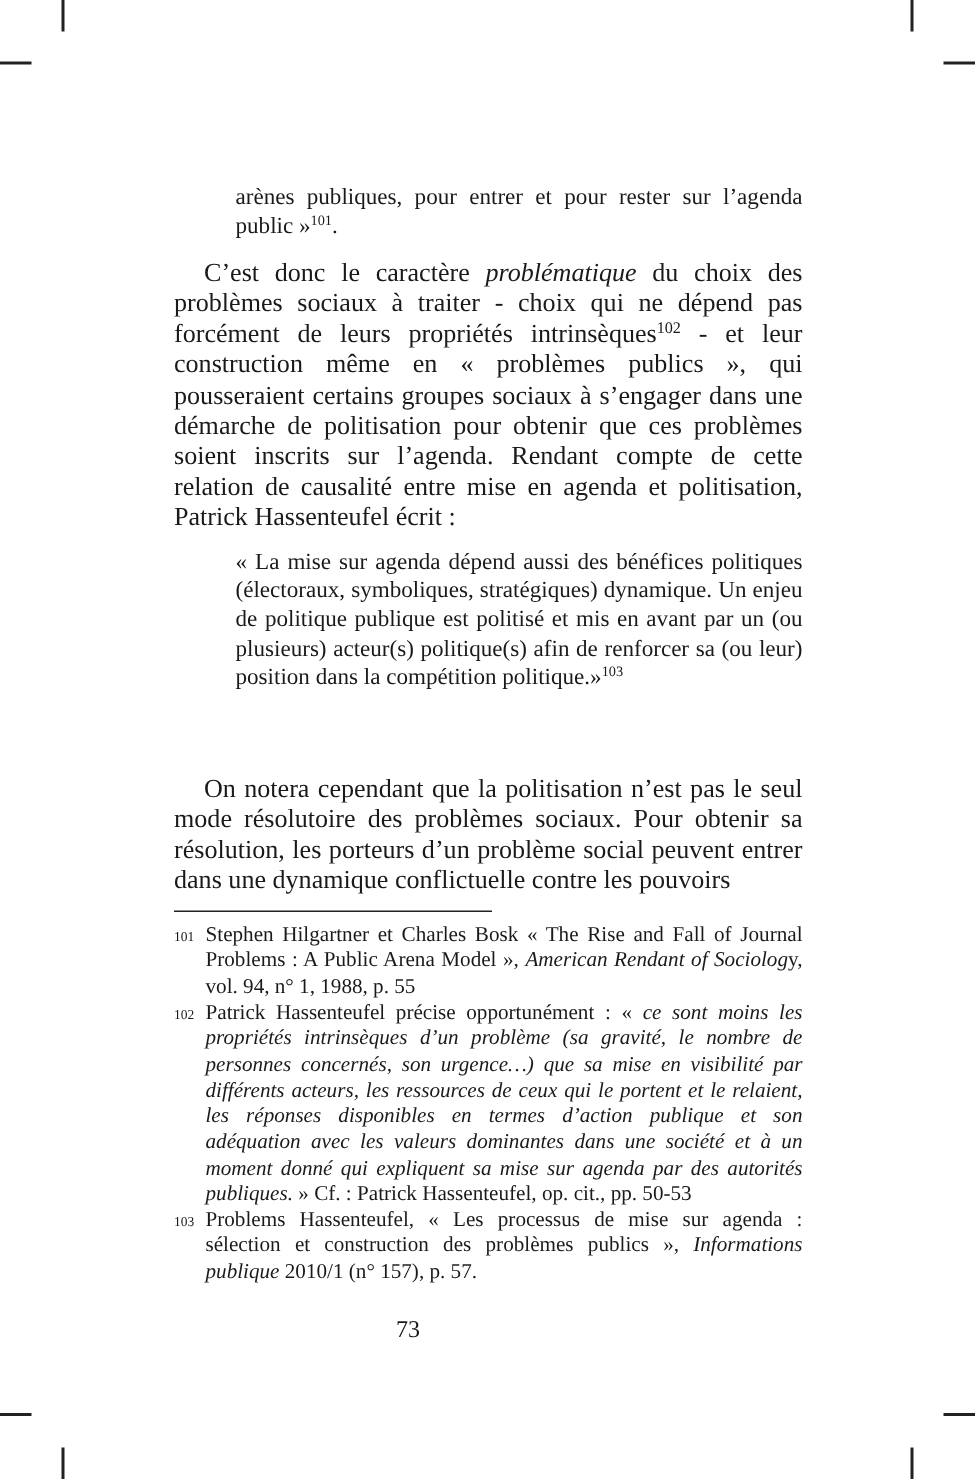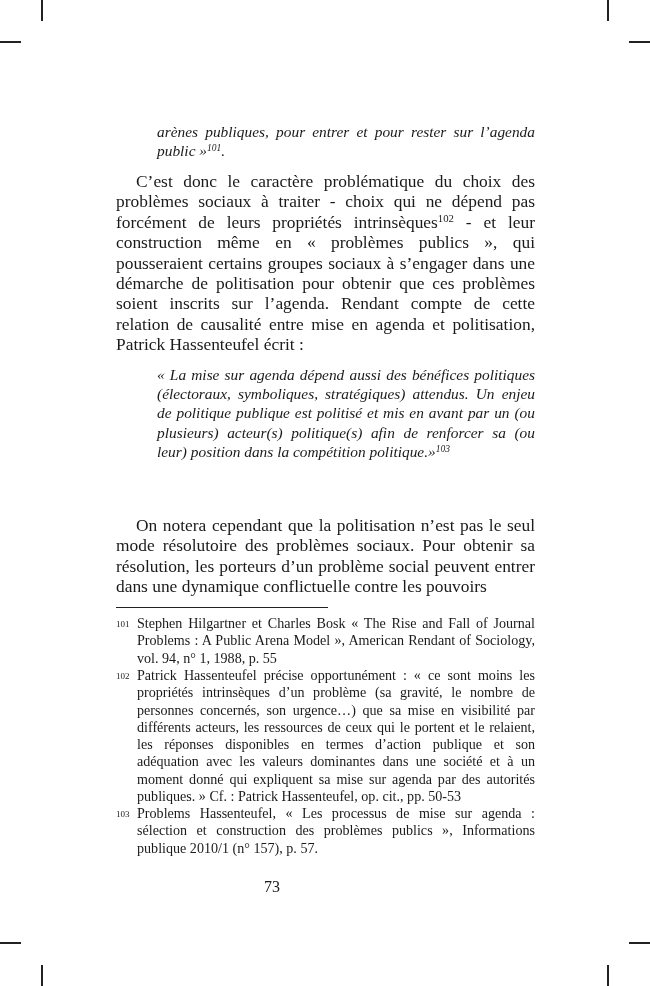--- a/index.html
+++ b/index.html
@@ -5,28 +5,28 @@
   html, body { margin: 0; padding: 0; background: #ffffff; }
   body { width: 650px; height: 986px; position: relative; overflow: hidden;
          font-family: "Liberation Serif", "DejaVu Serif", serif; color: #1a1a1a; }
   .crop { position: absolute; background: #222; }
   .v { width: 2px; height: 21px; }
   .h { width: 21px; height: 2px; }
 
   .col { position: absolute; left: 116px; width: 419px; }
   .p { font-size: 17.4px; line-height: 20.4px; text-align: justify; margin: 0; }
   .p.indent { text-indent: 20px; }
-  .q { font-size: 15.4px; line-height: 19.2px; font-style: italic; text-align: justify;
+  .q { font-size: 15.4px; line-height: 19.2px; text-align: justify;
        margin: 0 0 0 41px; }
   sup { font-size: 0.62em; line-height: 0; vertical-align: 0.55em; }
   .fnrule { position: absolute; left: 116px; top: 607px; width: 212px; height: 1px; background: #222; }
   .fn { position: absolute; left: 116px; width: 419px; font-size: 14.1px; line-height: 17.3px; }
   .fn .num { position: absolute; left: 0; top: 1px; font-size: 9px; }
   .fn .txt { margin-left: 21px; text-align: justify; display: block; }
-  .it { }
+  .it { font-style: italic; }
   .pagenum { position: absolute; top: 878px; left: 0; width: 544px; text-align: center; font-size: 16px; }
 </style>
 </head>
 <body>
 
 <div class="crop v" style="left:41px; top:0;"></div>
 <div class="crop h" style="left:0; top:41px;"></div>
 <div class="crop v" style="left:607px; top:0;"></div>
 <div class="crop h" style="left:629px; top:41px;"></div>
 <div class="crop h" style="left:0; top:942px;"></div>
@@ -41,21 +41,21 @@
 </div>
 
 <div class="col" style="top:171px;">
   <p class="p indent">
     <span>C’est donc le caractère </span><span class="it">problématique</span><span> du choix des problèmes sociaux à traiter - choix qui ne dépend pas forcément de leurs propriétés intrinsèques</span><sup>102</sup><span> - et leur construction même en « problèmes publics », qui pousseraient certains groupes sociaux à s’engager dans une démarche de politisation pour obtenir que ces problèmes soient inscrits sur l’agenda. Rendant compte de cette relation de causalité entre mise en agenda et politisation, Patrick Hassenteufel écrit :</span>
   </p>
 </div>
 
 <div class="col" style="top:365px;">
   <p class="q">
-    <span>« La mise sur agenda dépend aussi des bénéfices politiques (électoraux, symboliques, stratégiques) attendus. Un enjeu de politique publique est politisé et mis en avant par un (ou plusieurs) acteur(s) politique(s) afin de renforcer sa (ou leur) position dans la compétition politique.»</span><sup>103</sup>
+    <span>« La mise sur agenda dépend aussi des bénéfices politiques (électoraux, symboliques, stratégiques) dynamique. Un enjeu de politique publique est politisé et mis en avant par un (ou plusieurs) acteur(s) politique(s) afin de renforcer sa (ou leur) position dans la compétition politique.»</span><sup>103</sup>
   </p>
 </div>
 
 <div class="col" style="top:486px;margin-top:29px;">
   <p class="p indent">On notera cependant que la politisation n’est pas le seul mode résolutoire des problèmes sociaux. Pour obtenir sa résolution, les porteurs d’un problème social peuvent entrer dans une dynamique conflictuelle contre les pouvoirs</p>
 </div>
 
 <div class="fnrule"></div>
 
 <div class="fn" style="top:615px;">

